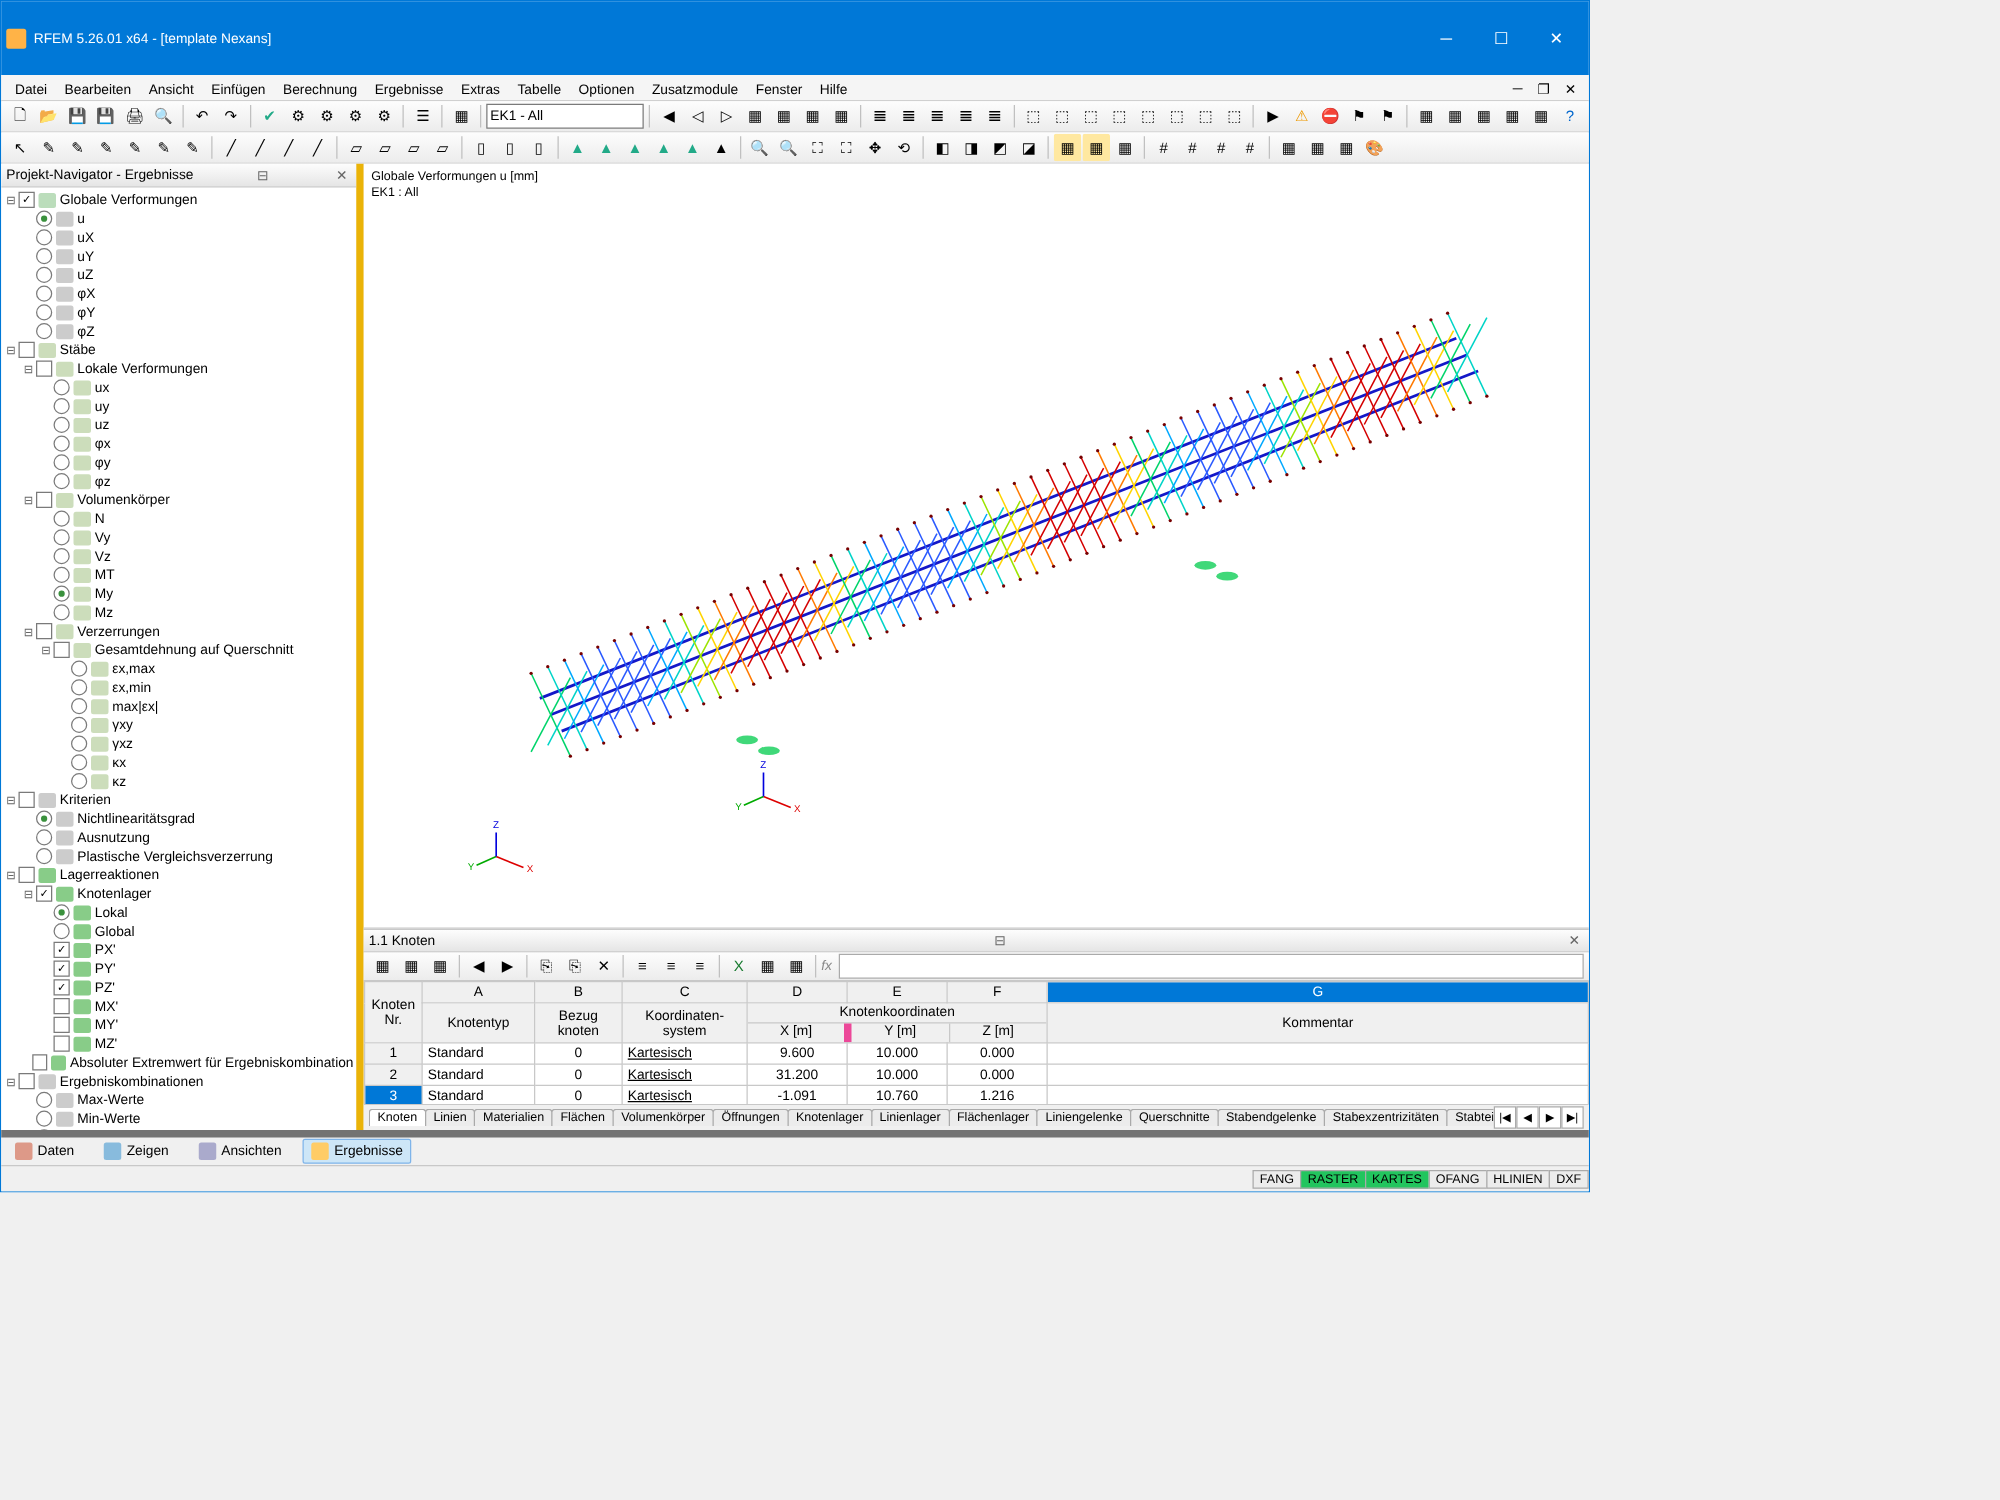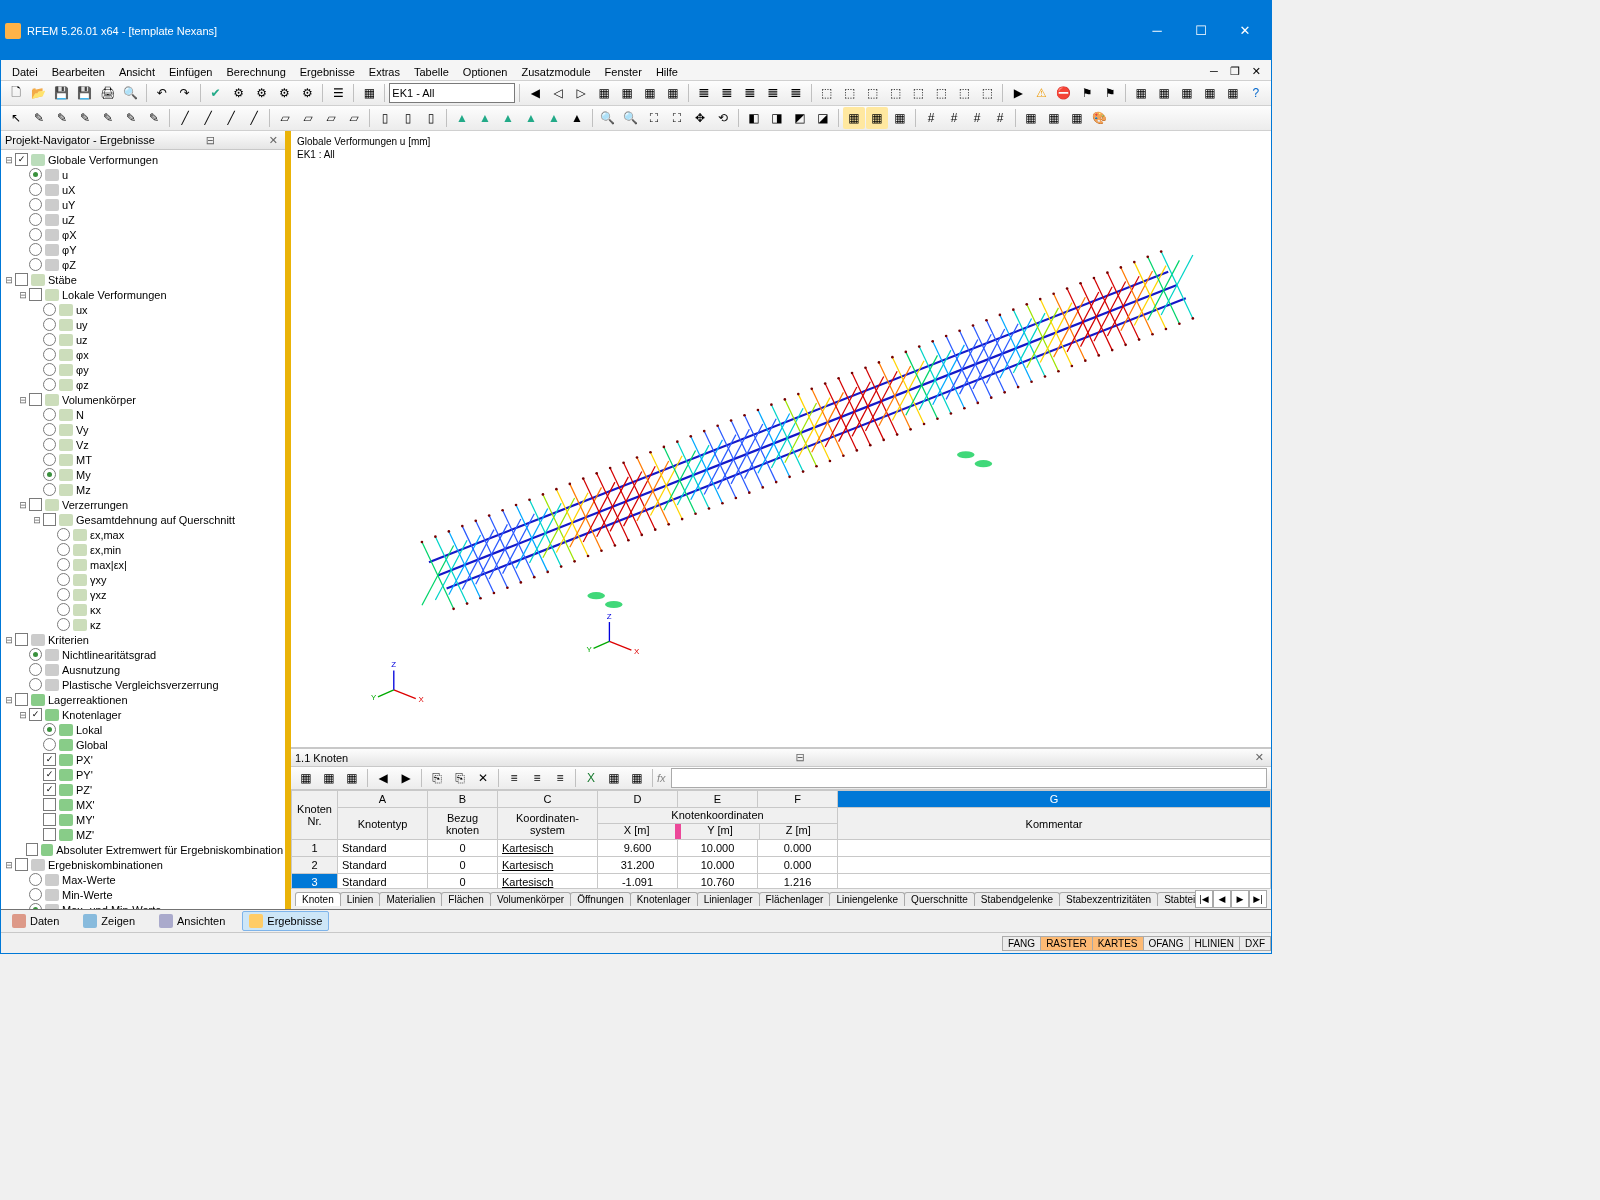--- a/index.html
+++ b/index.html
@@ -42,28 +42,28 @@
 .grid th{background:#f0f0f0;font-weight:normal}
 .grid td.l{text-align:left}
 .grid td.r{text-align:center}
 .rowhdr{background:#f0f0f0!important;width:40px}
 .rowhdr.sel{background:#0078d7!important;color:#fff}
 .tabsrow{height:20px;background:#f0f0f0;border-top:1px solid #c8c8c8;display:flex;align-items:center;padding:0 4px;gap:0;overflow:hidden}
 .tab{padding:1px 6px;border:1px solid #aaa;border-bottom:none;background:#ececec;margin-right:-1px;cursor:pointer;font-size:10px;border-radius:3px 3px 0 0}
 .tab.active{background:#fff}
 .navpager{margin-left:auto;display:flex;gap:0}
 .navpager span{width:16px;height:16px;border:1px solid #aaa;background:#fff;display:flex;align-items:center;justify-content:center;cursor:pointer;font-size:9px}
-.bottomtabs{height:22px;background:#f0f0f0;border-top:1px solid #737373;display:flex;align-items:center;padding:0 4px;gap:10px}
+.bottomtabs{height:22px;background:#f0f0f0;border-top:6px solid #737373;display:flex;align-items:center;padding:0 4px;gap:10px}
 .btab{display:flex;align-items:center;gap:4px;padding:2px 6px;cursor:pointer;border:1px solid transparent;border-radius:2px}
 .btab.active{border-color:#7eb4ea;background:#cde6f7}
 .btab .bi{width:14px;height:14px;border-radius:2px}
 .status{height:20px;background:#f0f0f0;border-top:1px solid #c8c8c8;display:flex;align-items:center}
 .status .cells{margin-left:auto;display:flex}
 .status .cells span{border:1px solid #aaa;padding:1px 5px;margin-left:-1px;background:#ececec;cursor:pointer;font-size:10px}
-.status .cells span.on{background:#fdba74}
+.status .cells span.on{background:#22c55e}
 svg{display:block}
 </style>
 </head>
 <body>
 
 <div class="window">
 
   <div class="titlebar">
     <span class="icon"></span>
     <span class="title">RFEM 5.26.01 x64 - [template Nexans]</span>

